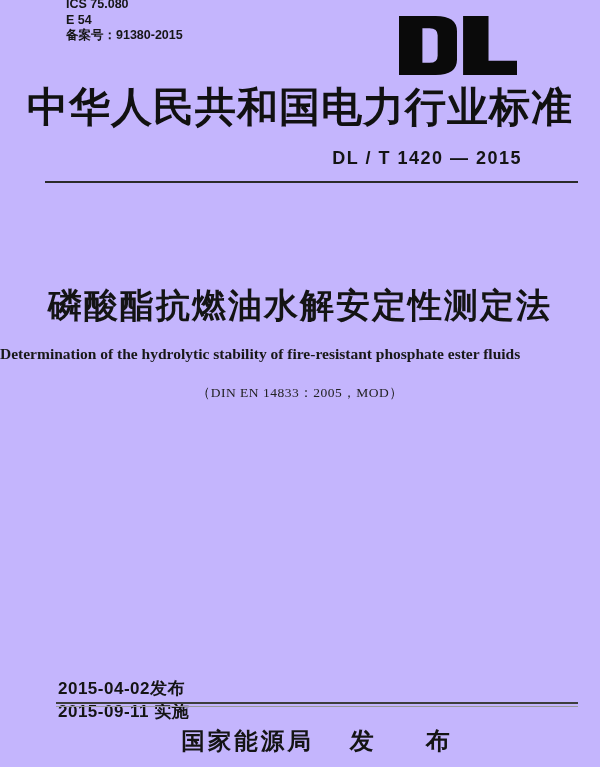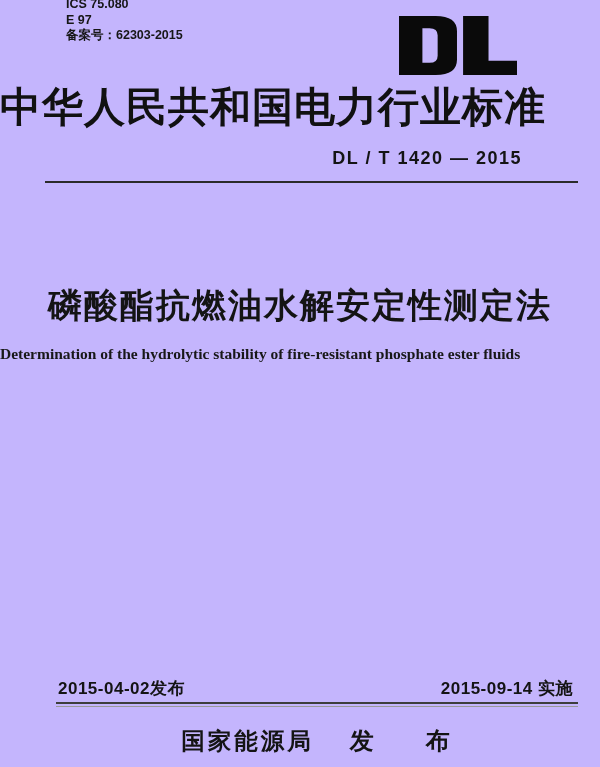--- a/index.html
+++ b/index.html
@@ -26,20 +26,21 @@
   }
   
   .dl-logo{
     position:absolute;left:399px;top:16px;
     width:118px;height:59px;
   }
   .dl-logo svg{display:block;width:100%;height:100%;}
   
   .country-title{
     position:absolute;top:80px;left:0;right:0;
+    text-align:center;
     font-family:"Liberation Serif","DejaVu Serif",serif;
     font-weight:bold;
     font-size:41px;
     letter-spacing:1px;
     color:#111;
     white-space:nowrap;
   }
   
   .std-no{
     position:absolute;top:148px;right:78px;
@@ -84,20 +85,21 @@
   }
   
   .dates-row{
     position:absolute;top:677px;left:58px;right:27px;
     display:flex;justify-content:space-between;align-items:baseline;
     font-family:"Liberation Sans", sans-serif;
     font-weight:bold;
     font-size:17px;
     letter-spacing:.5px;
     color:#141414;
+    flex-direction:column;
   }
   .rule-bottom{
     position:absolute;top:702px;left:56px;right:22px;
     height:2px;
     border-top:2px solid #3d3d3d;
     border-bottom:1px solid #9a9a9a;
   }
   
   .publisher-row{
     position:absolute;top:725px;left:0;right:0;
@@ -120,48 +122,49 @@
     letter-spacing:14px;
   }
 </style>
 </head>
 <body>
 
 <div class="page">
 
   <div class="ics-block">
     <div>ICS 75.080</div>
-    <div>E 97</div>
-    <div>备案号：62303-2015</div>
+    <div>E 54</div>
+    <div>备案号：91380-2015</div>
   </div>
 
   <div class="dl-logo" role="img" aria-label="DL">
     <svg viewBox="0 0 116 58" xmlns="http://www.w3.org/2000/svg">
       <path fill="#0a0a0a" fill-rule="evenodd" d="M0,0 H36 Q57,0 57,15 V43 Q57,58 36,58 H0 Z M23,12 H30 Q38,12 38,19 V39 Q38,46 30,46 H23 Z"></path>
       <path fill="#0a0a0a" d="M63,0 H88 V44 H116 V58 H63 Z"></path>
     </svg>
   </div>
 
   <div class="country-title">中华人民共和国电力行业标准</div>
 
   <div class="std-no">DL / T 1420 — 2015</div>
 
   <div class="rule-top"></div>
 
   <div class="title-cn">磷酸酯抗燃油水解安定性测定法</div>
 
   <div class="title-en">Determination of the hydrolytic stability of fire-resistant phosphate ester fluids</div>
 
+  <div class="adoption">（DIN EN 14833：2005，MOD）</div>
 
   <div class="dates-row">
     <div>
       <span>2015-04-02</span><span>发布</span>
     </div>
     <div>
-      <span>2015-09-14</span> <span>实施</span>
+      <span>2015-09-11</span> <span>实施</span>
     </div>
   </div>
 
   <div class="rule-bottom"></div>
 
   <div class="publisher-row">
     <span class="publisher-name">国家能源局</span>
     <span class="publish-label">发　布</span>
   </div>
 

